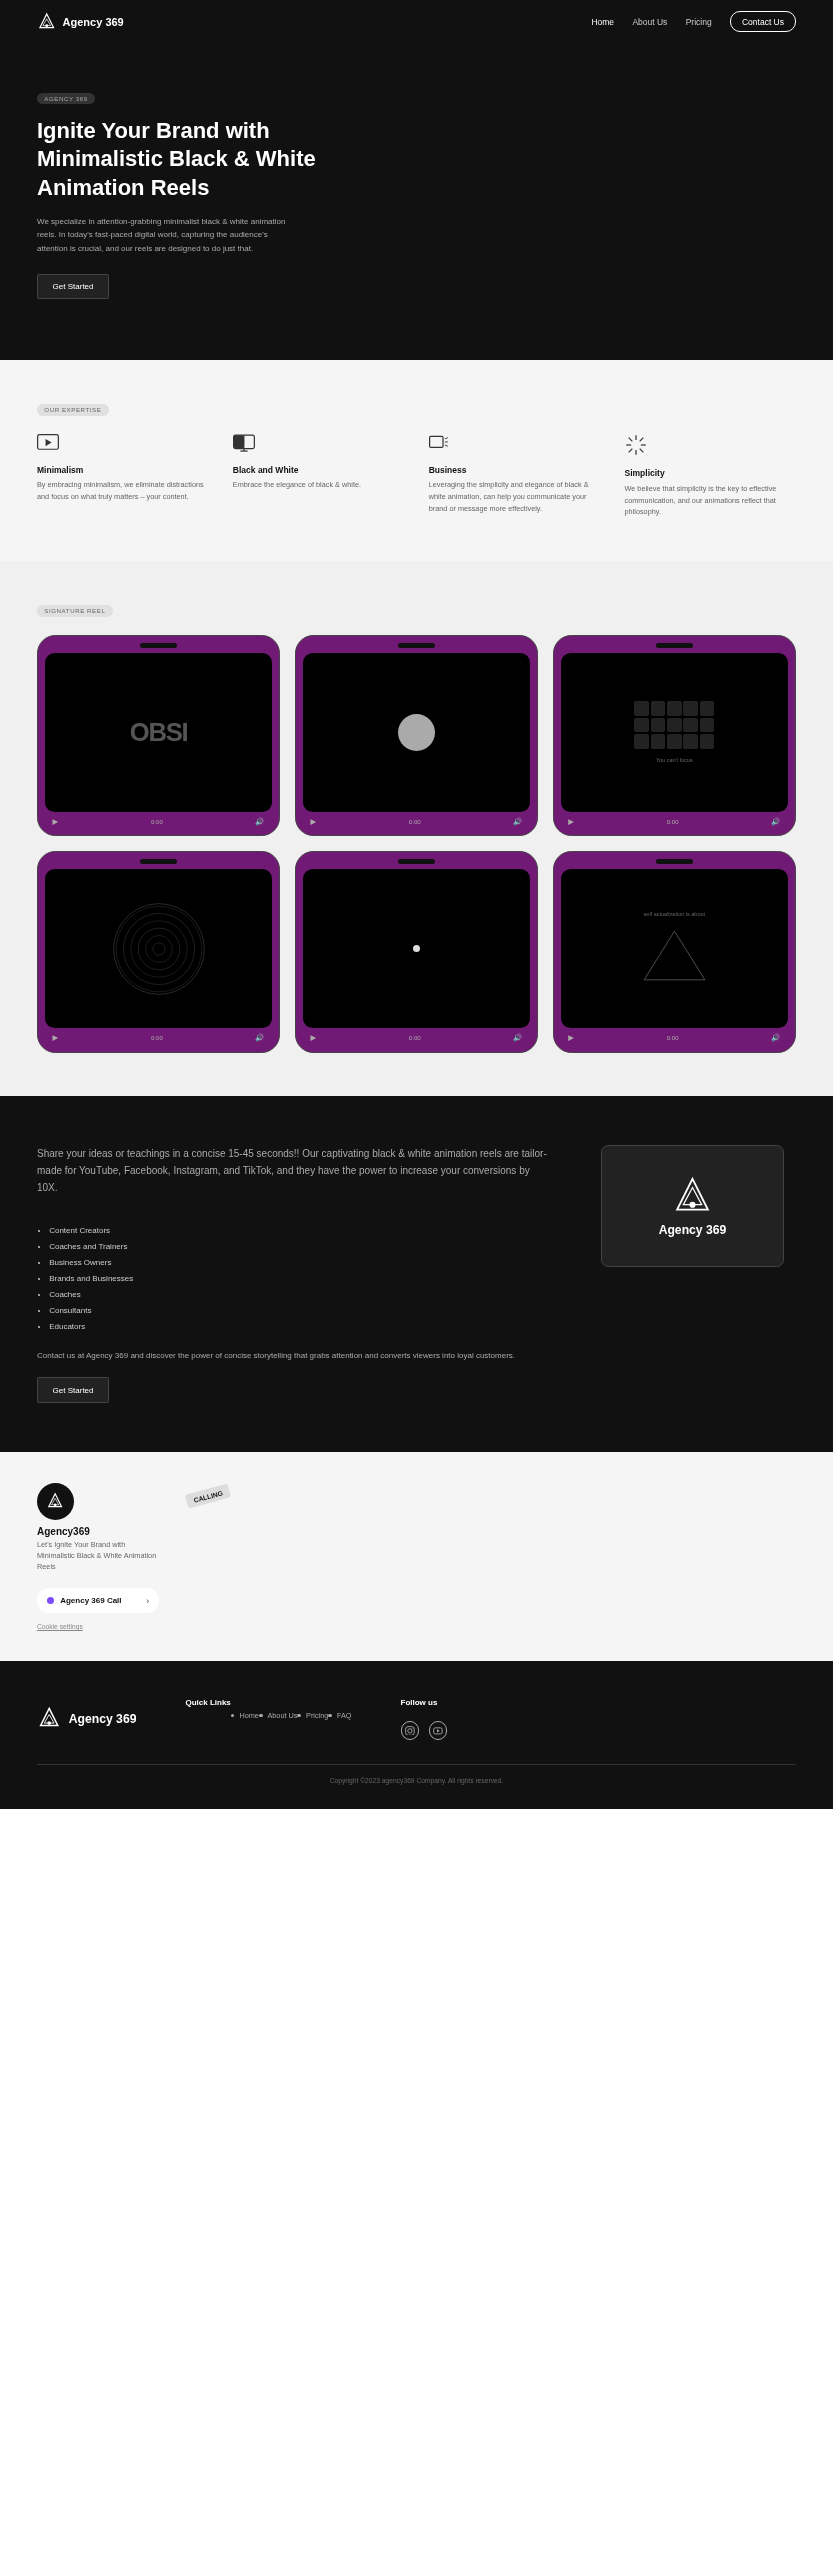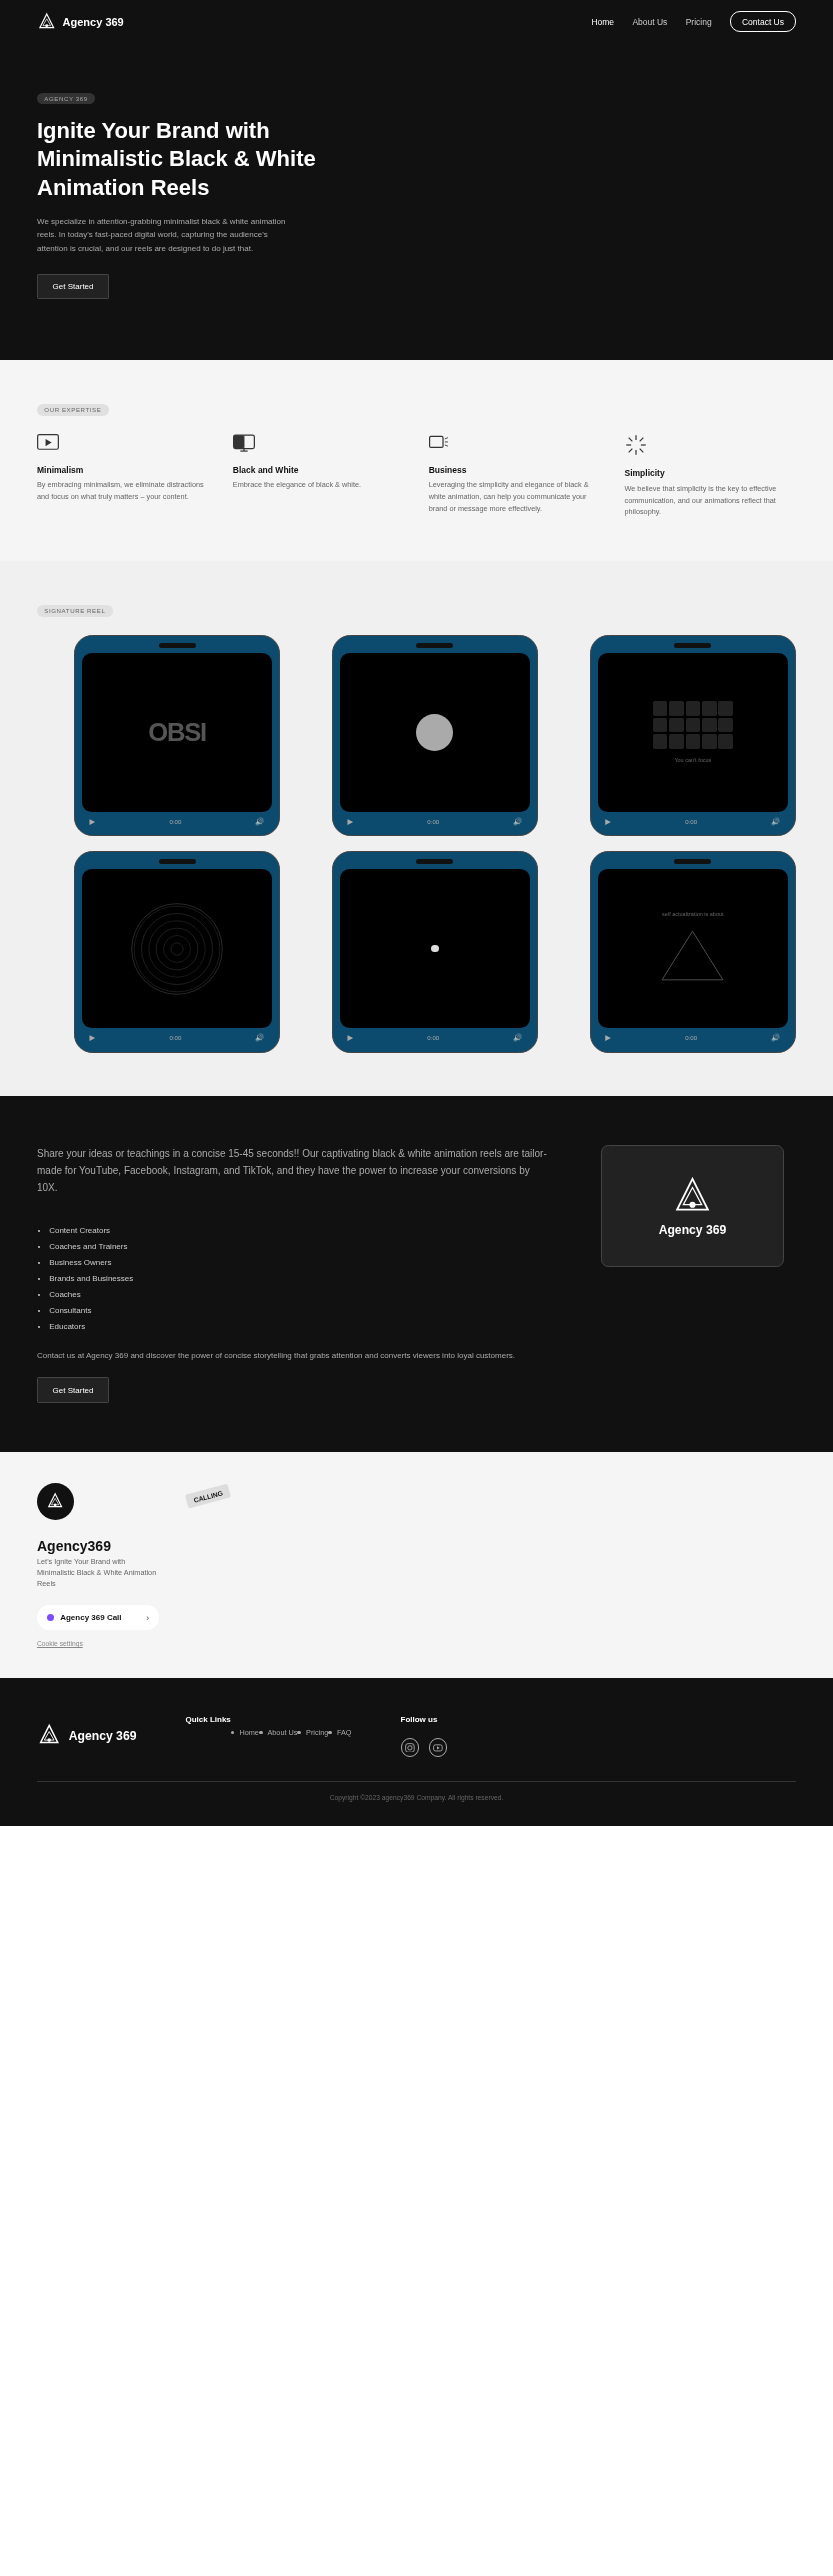--- a/index.html
+++ b/index.html
@@ -136,29 +136,28 @@
       font-size: 17px;
       font-weight: bold;
       margin-bottom: 18.3px;
     }
     .work-grid {
       display: grid;
       grid-template-columns: repeat(3, 1fr);
       gap: 14.6px;
     }
     .phone-mockup {
-      background: #0c4a6e;
+      background: #701a75;
       border-radius: 18.3px;
       padding: 7.3px;
       display: flex;
       flex-direction: column;
       align-items: center;
       border: 1.2px solid #444;
       position: relative;
-      margin-left: 37px;
     }
     .phone-notch {
       width: 37px;
       height: 4.9px;
       background: #111;
       border-radius: 6.1px;
       margin-bottom: 4.9px;
     }
     .phone-screen {
       background: #000;
@@ -288,23 +287,22 @@
       background: #111;
       border-radius: 50%;
       display: flex;
       align-items: center;
       justify-content: center;
       margin-bottom: 6.1px;
     }
     .sticky-avatar svg { width: 18.3px; height: 18.3px; }
     .sticky-brand-name {
       font-weight: bold;
-      font-size: 14px;
+      font-size: 10px;
       margin-bottom: 3.7px;
-      margin-top: 12px;
     }
     .sticky-tagline {
       font-size: 7.3px;
       color: #666;
       line-height: 1.5;
     }
     .sticky-call-item {
       display: flex;
       align-items: center;
       gap: 6.1px;

